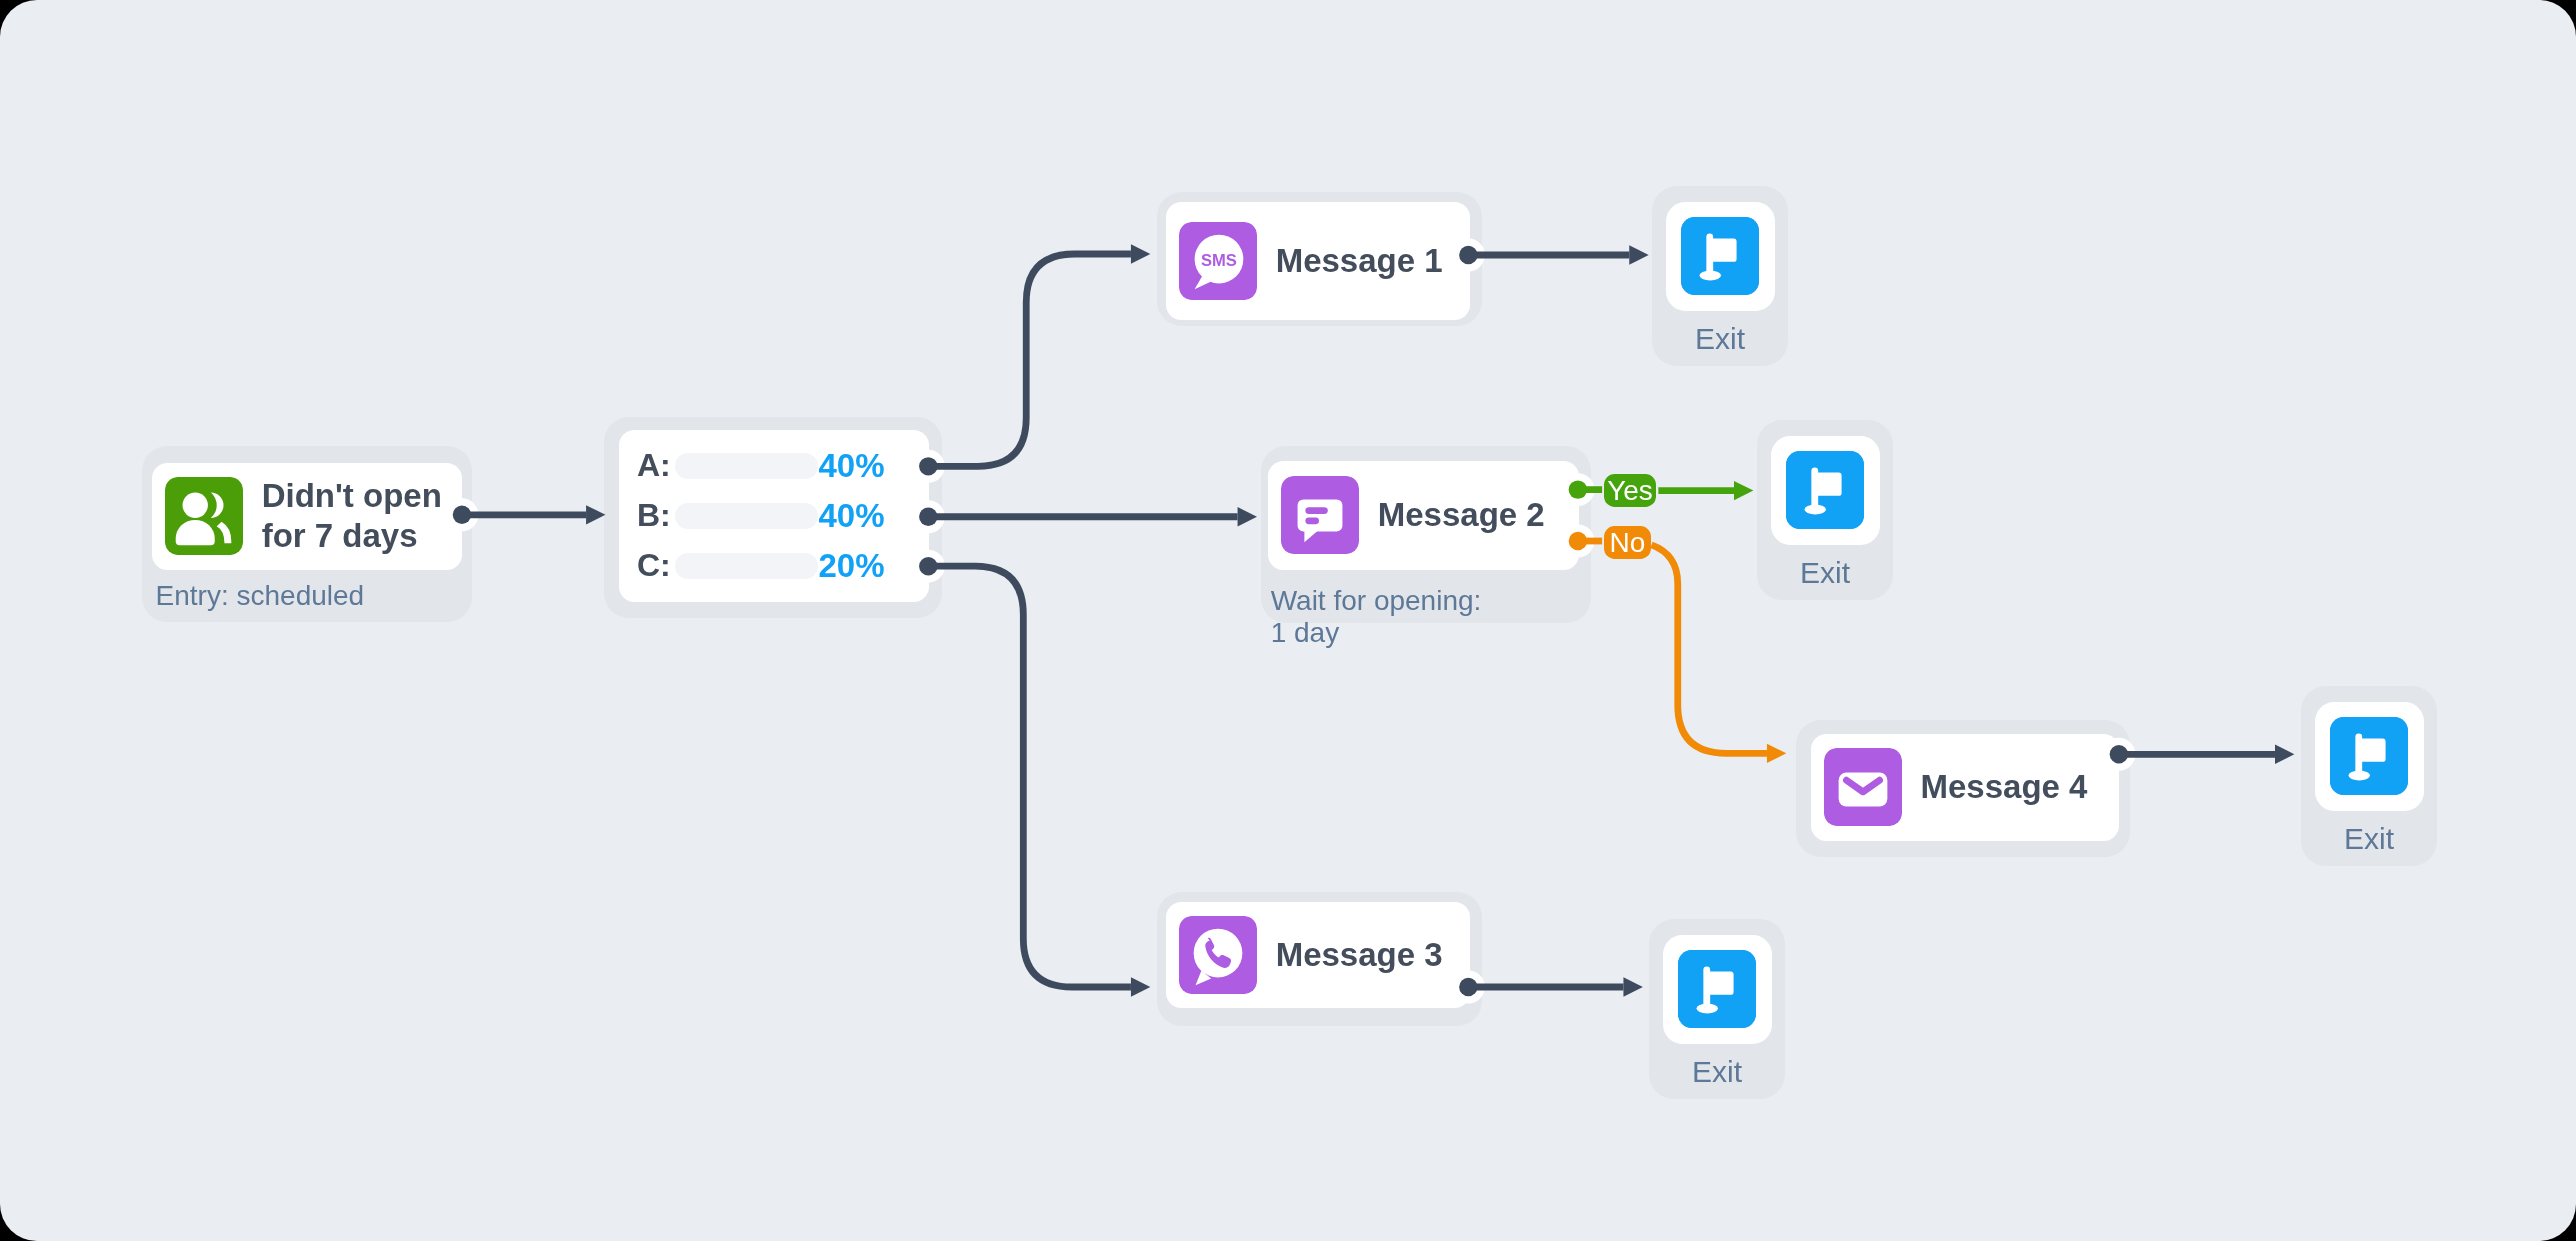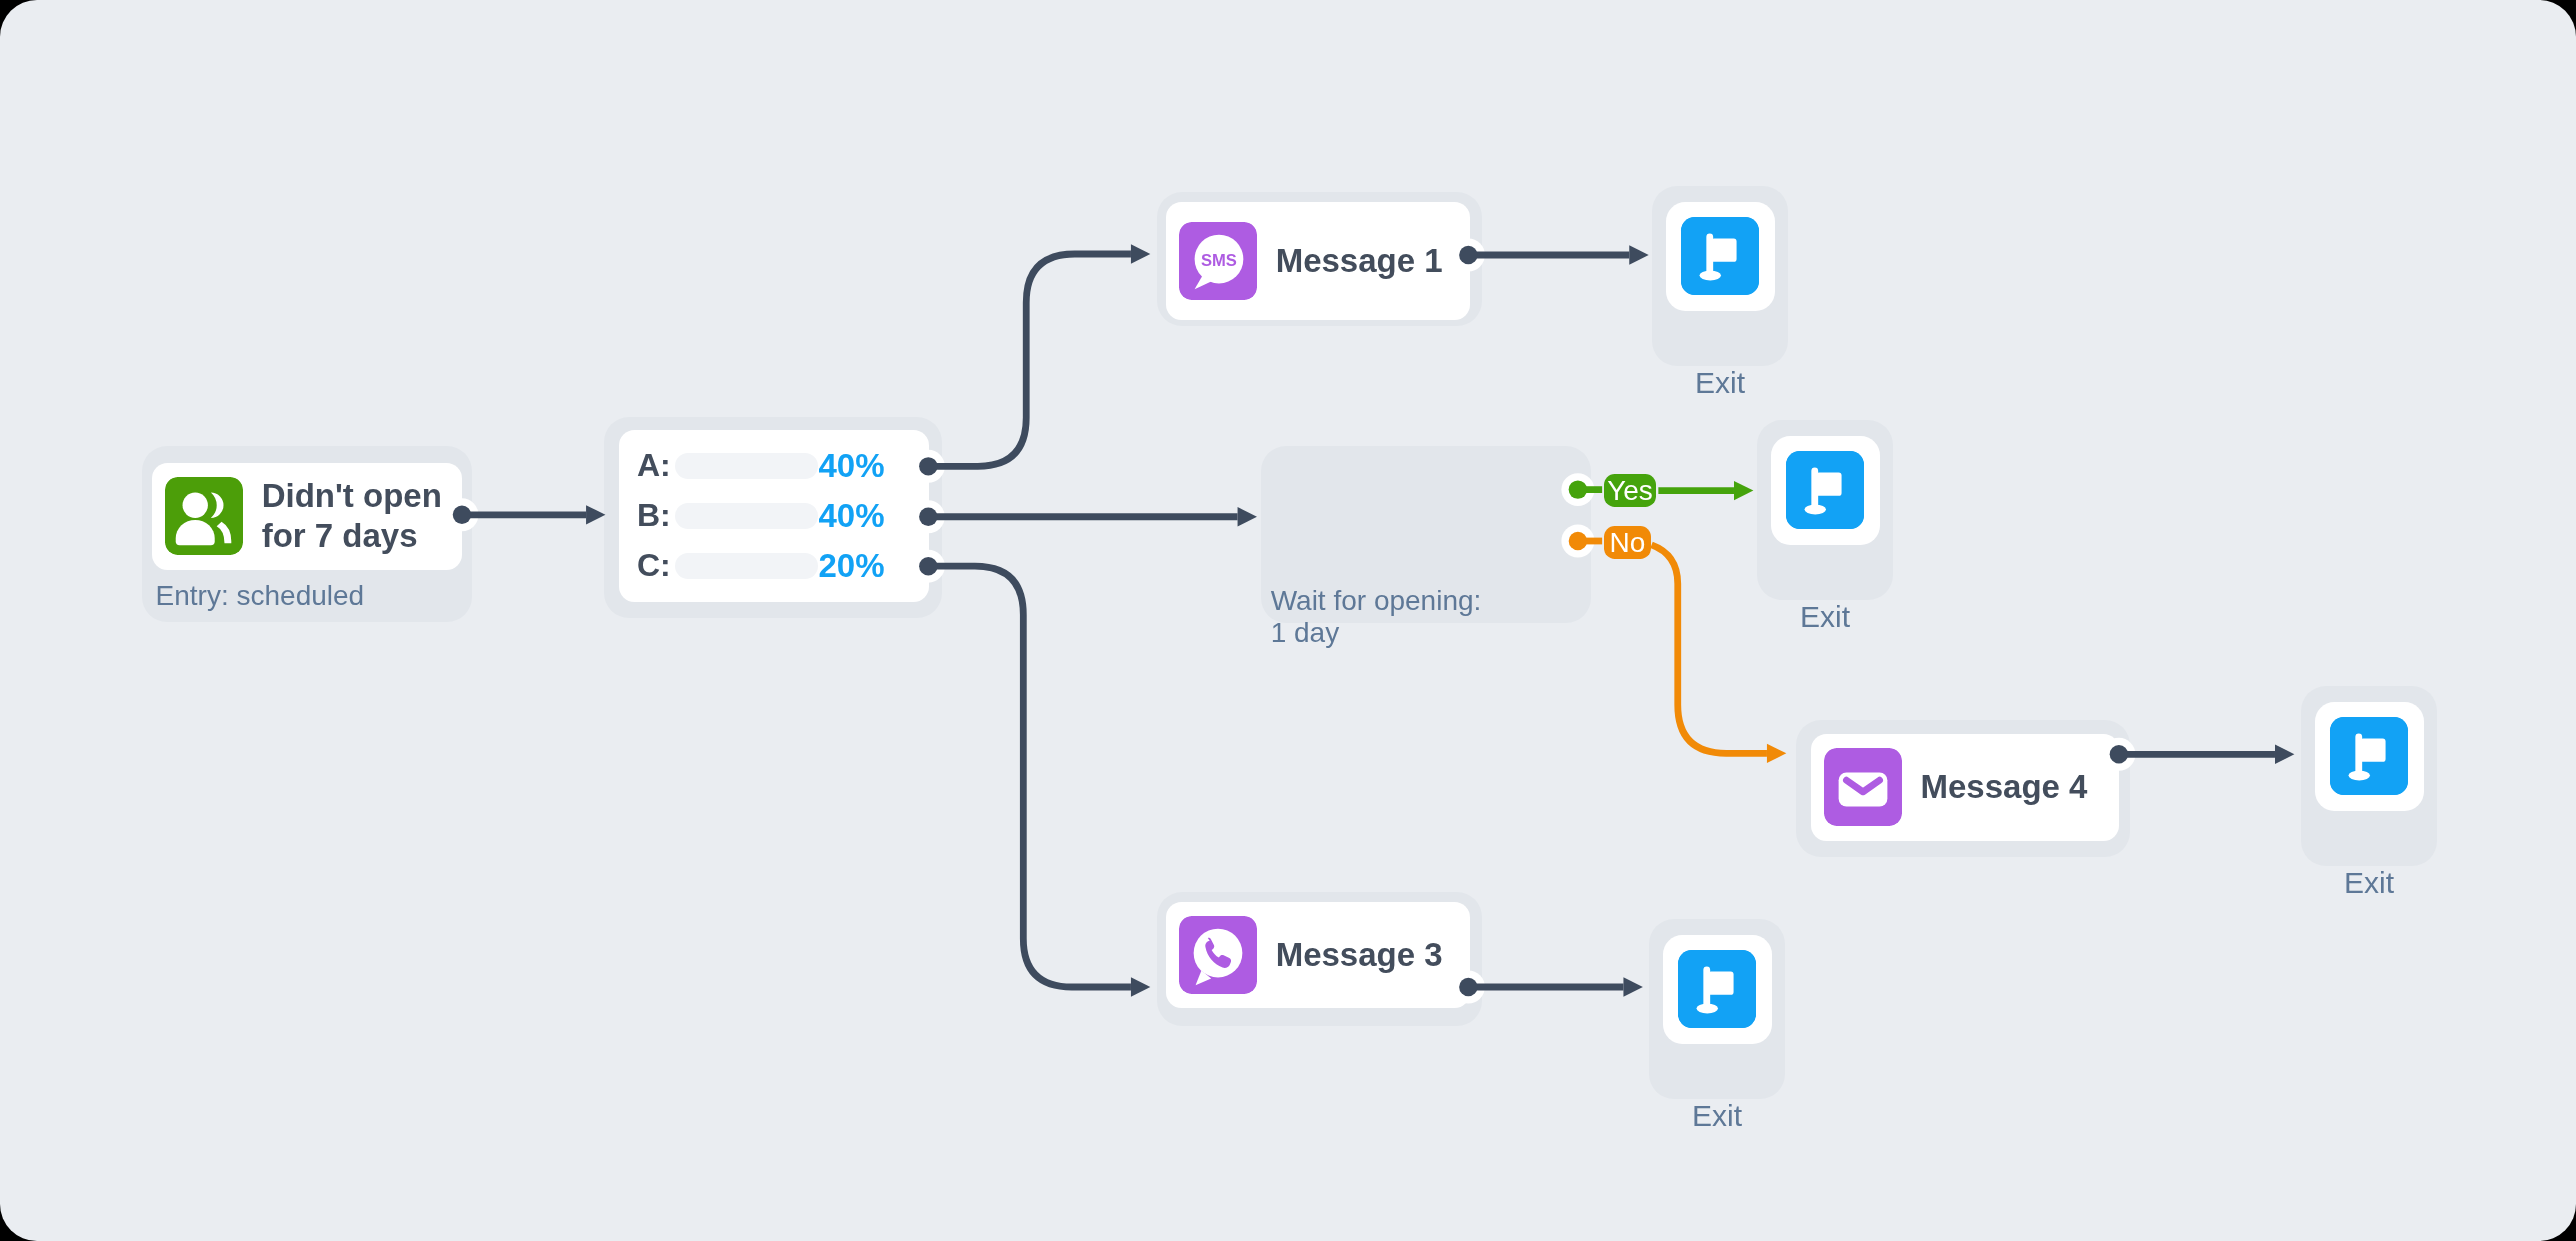--- a/index.html
+++ b/index.html
@@ -21,21 +21,21 @@
   .ncaption{position:absolute;font-size:28px;color:var(--slate);white-space:nowrap;}
   .split-card{display:block;padding:23px 44px 0 18.4px;}
   .srow{display:flex;align-items:center;height:26px;margin-bottom:24px;}
   .srow .slabel{width:39px;font-size:32px;font-weight:700;color:var(--title);}
   .srow .strack{width:145px;height:26px;border-radius:13.6px;background:var(--track);overflow:hidden;}
   .srow .sfill{height:26px;border-radius:13.6px;background:var(--blue);}
   .srow .spct{flex:1;font-size:33px;font-weight:700;color:var(--blue);}
   .exit-node{position:absolute;width:136px;height:180px;background:var(--container);border-radius:25px;}
   .exit-sq{position:absolute;left:13.6px;top:15.5px;width:109px;height:109px;background:#fff;border-radius:19.4px;}
   .flag-sq{position:absolute;left:15.5px;top:15.5px;width:78px;height:78px;background:var(--blue);border-radius:13.6px;}
-  .exit-label{position:absolute;left:0;top:136px;width:136px;text-align:center;font-size:30px;color:var(--slate);margin-top:44px;}
+  .exit-label{position:absolute;left:0;top:136px;width:136px;text-align:center;font-size:30px;color:var(--slate);}
   .badge{position:absolute;height:33px;border-radius:10.7px;color:#fff;font-size:28px;font-weight:400;display:flex;align-items:center;justify-content:center;}
   .badge.yes{background:var(--green);}
   .badge.no{background:var(--orange);}
   .overlay{position:absolute;left:0;top:0;pointer-events:none;}
   .edge{fill:none;stroke-width:7px;}
   .edge.dark{stroke:var(--line);} .edge.green{stroke:var(--green);} .edge.orange{stroke:var(--orange);}
   .ah-dark{fill:var(--line);} .ah-green{fill:var(--green);} .ah-orange{fill:var(--orange);}
   .port-notch{fill:#fff;}
   .port-dot.dark{fill:var(--line);} .port-dot.green{fill:var(--green);} .port-dot.orange{fill:var(--orange);}
   .m2caption{position:absolute;left:9.7px;right:14.5px;top:139px;display:flex;justify-content:space-between;font-size:28px;color:var(--slate);flex-direction:column;}
@@ -90,20 +90,30 @@
         <rect width="80" height="80" rx="13" fill="var(--purple)"></rect>
         <circle cx="41" cy="38" r="25" fill="#fff"></circle>
         <path d="M24 55 L16 69 L33 61 Z" fill="#fff"></path>
         <text x="41" y="45" text-anchor="middle" font-size="17" font-weight="bold" fill="var(--purple)" font-family="Liberation Sans, sans-serif">SMS</text>
       </svg>
       <div class="ntitle">Message 1</div>
     </div>
   </div>
 
   <div class="node" style="left:1261px;top:446px;width:330px;height:177px">
+    <div class="card" style="left:6.8px;top:14.5px;width:311px;height:109px">
+      <svg class="nicon" viewBox="0 0 80 80">
+        <rect width="80" height="80" rx="13" fill="var(--purple)"></rect>
+        <rect x="17" y="24" width="46" height="33" rx="6" fill="#fff"></rect>
+        <path d="M24 54 v14 l14 -12 z" fill="#fff"></path>
+        <rect x="25" y="32" width="23" height="7" rx="3.5" fill="var(--purple)"></rect>
+        <rect x="25" y="42.5" width="14" height="7" rx="3.5" fill="var(--purple)"></rect>
+      </svg>
+      <div class="ntitle">Message 2</div>
+    </div>
     <div class="m2caption">
       <span>Wait for opening:</span>
       <span>1 day</span>
     </div>
   </div>
 
   <div class="node" style="left:1157px;top:892px;width:325px;height:134px">
     <div class="card" style="left:8.7px;top:9.7px;width:304px;height:106px">
       <svg class="nicon" viewBox="0 0 80 80">
         <rect width="80" height="80" rx="13" fill="var(--purple)"></rect>

